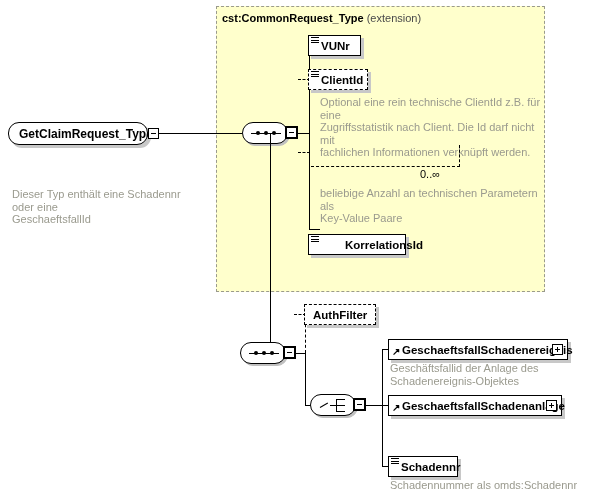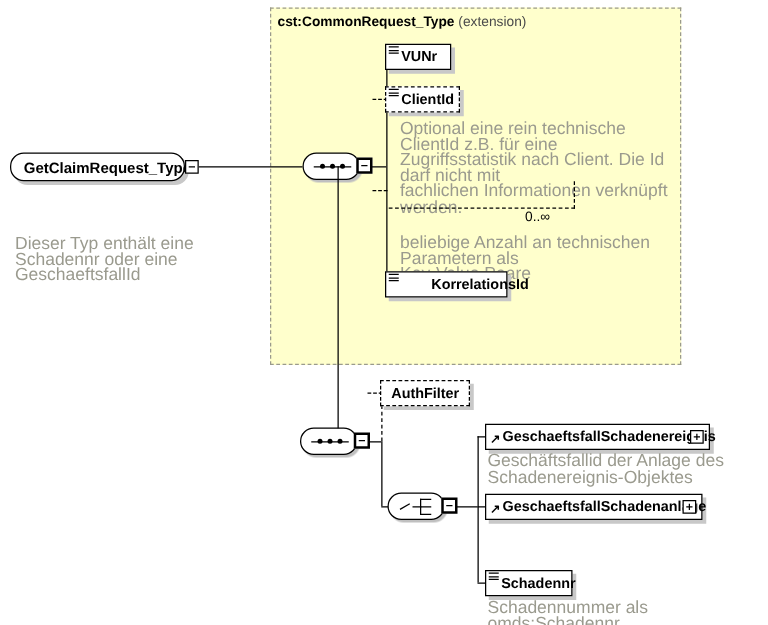--- a/index.html
+++ b/index.html
@@ -130,21 +130,21 @@
     border:2px solid #000;
     background:#fff;
   }
   .comp-btn::before{
     content:"";position:absolute;left:2px;top:4px;width:5px;height:1px;background:#000;
   }
 
   
   .anno{
     position:absolute;
-    font-size:14px;
+    font-size:11px;
     line-height:12.5px;
     color:#9a9a8e;
     white-space:pre-line;
   }
 
   
   .card{
     position:absolute;
     font-size:11px;
     color:#000;
@@ -222,21 +222,21 @@
 fachlichen Informationen verknüpft werden.</div>
 
   <div class="hline dash" style="left:298px;top:152px;width:12px;"></div>
 
   <div class="abs" style="left:311px;top:145px;width:148px;height:21px;border:1px dashed #000;border-top:none;border-left:none;"></div>
   <div class="card" style="left:420px;top:168px;">0..∞</div>
   <div class="anno" style="left:320px;top:187px;width:230px;">beliebige Anzahl an technischen Parametern als
 Key-Value Paare</div>
 
   <div class="hline" style="left:309px;top:229px;width:11px;"></div>
-  <div class="node" style="left:308px;top:217px;width:98px;padding-left:36px;">
+  <div class="node" style="left:308px;top:234px;width:98px;padding-left:36px;">
     <span class="elem-glyph">
         <i></i>
         <i></i>
         <i></i>
       </span>
     <span>KorrelationsId</span>
   </div>
 
   <div class="vline" style="left:270px;top:133px;height:220px;"></div>
   <div class="hline" style="left:240px;top:353px;width:31px;"></div>

